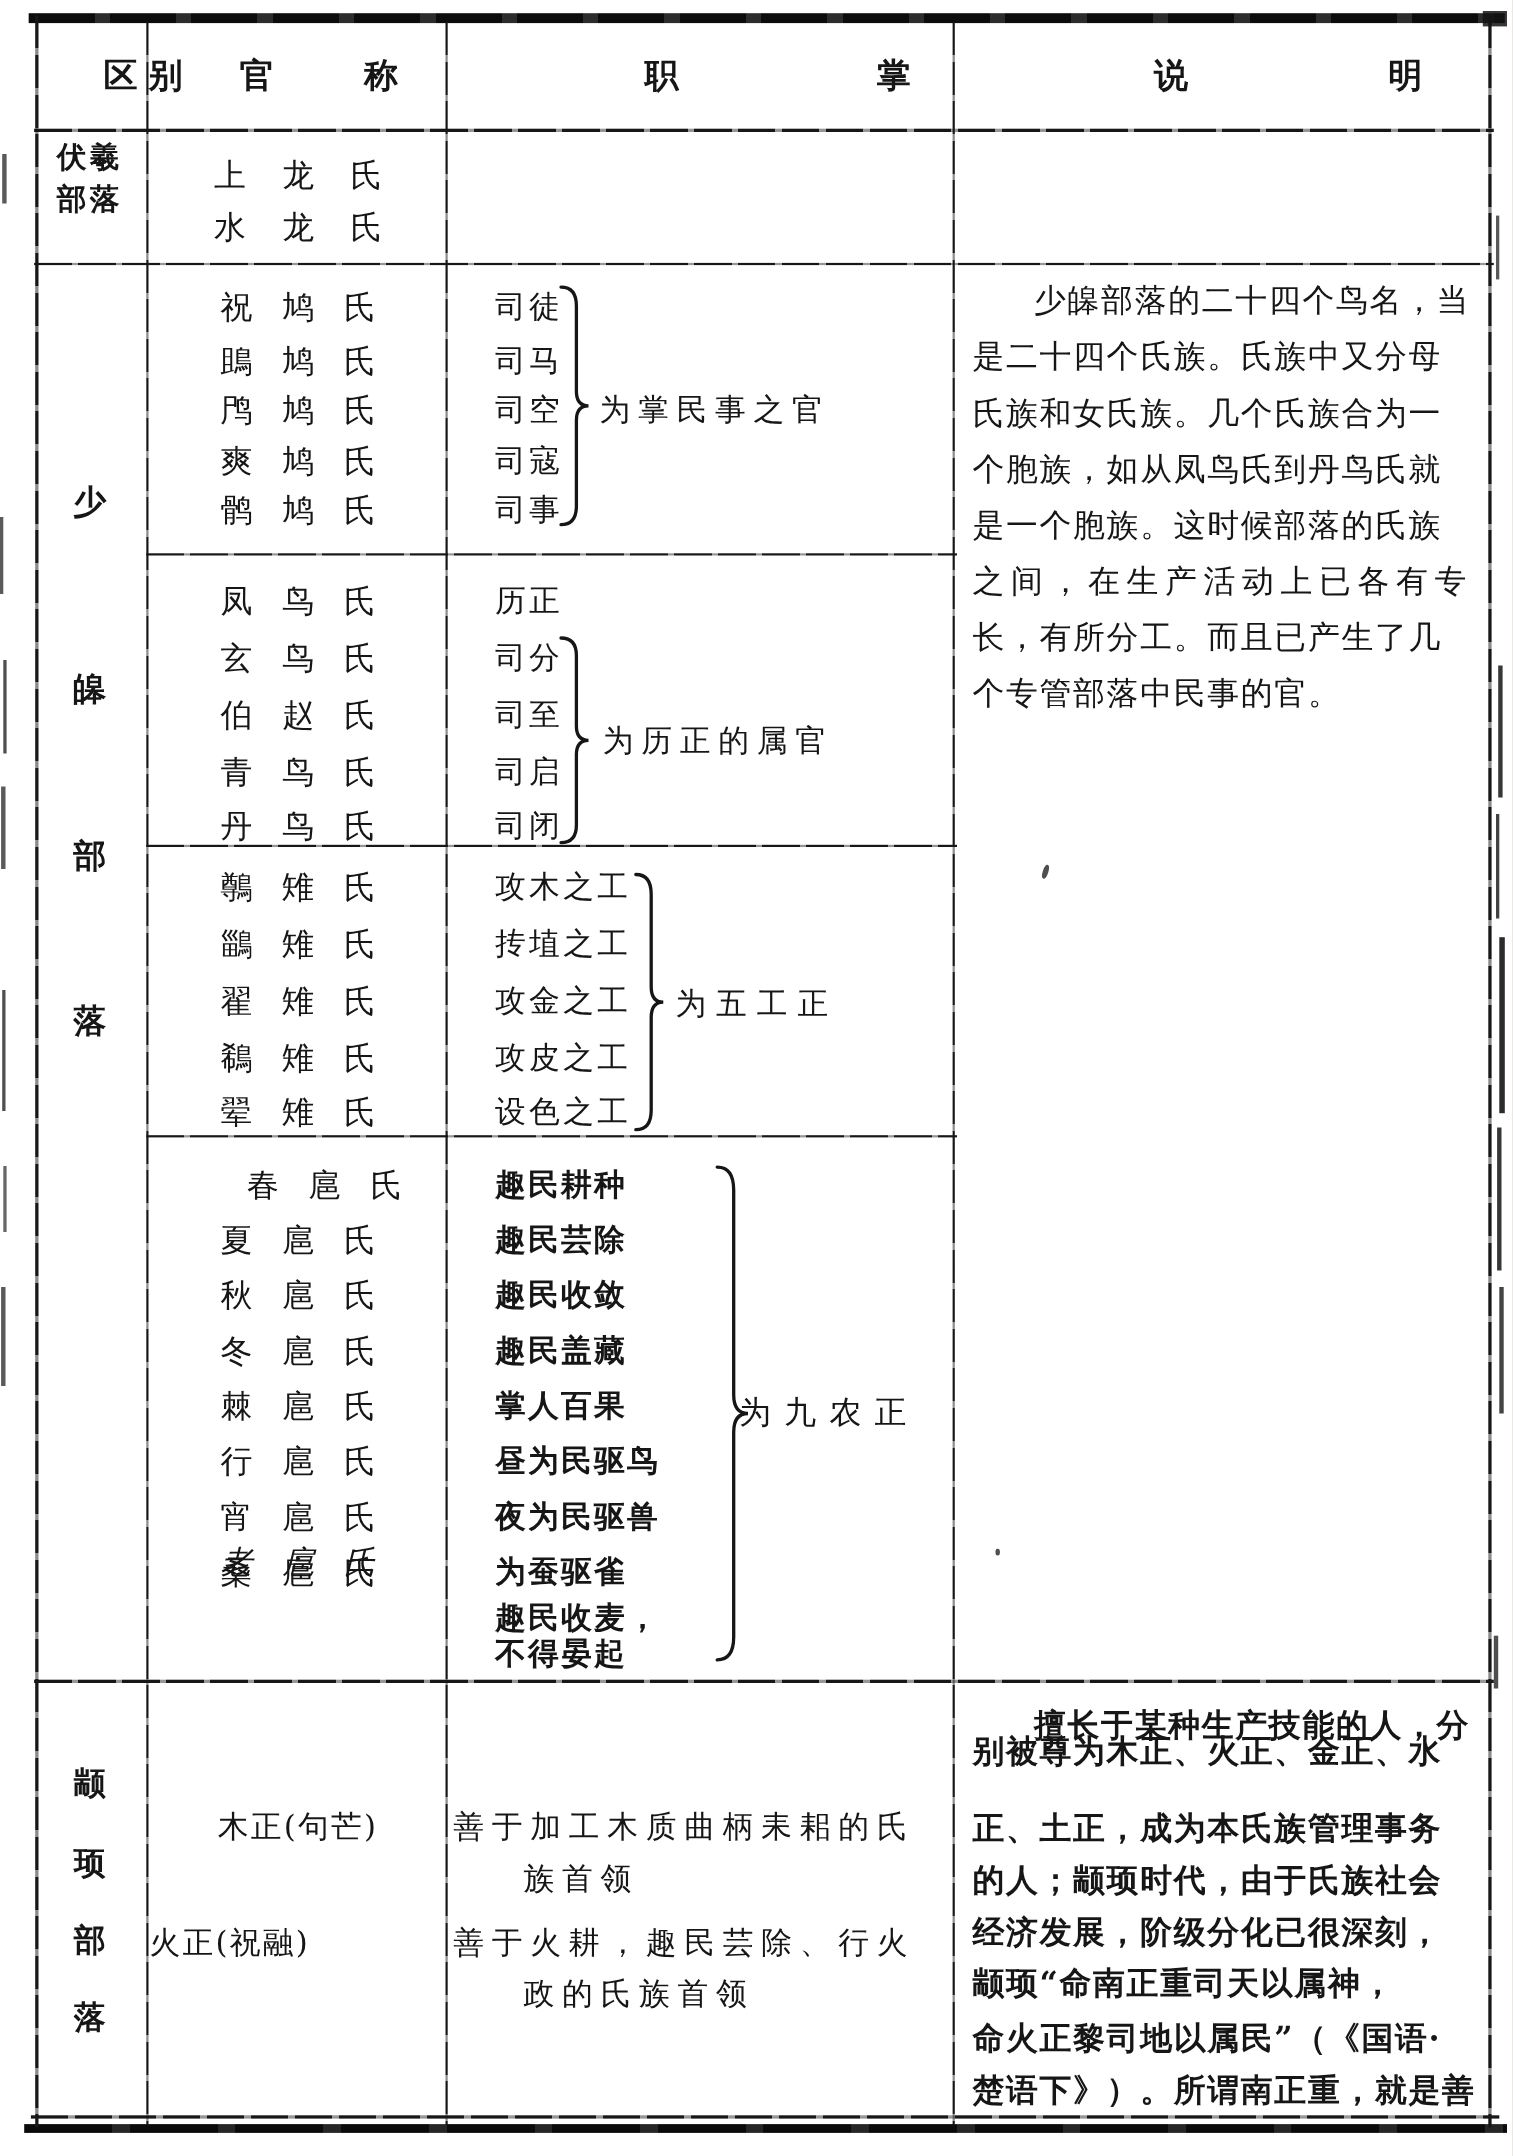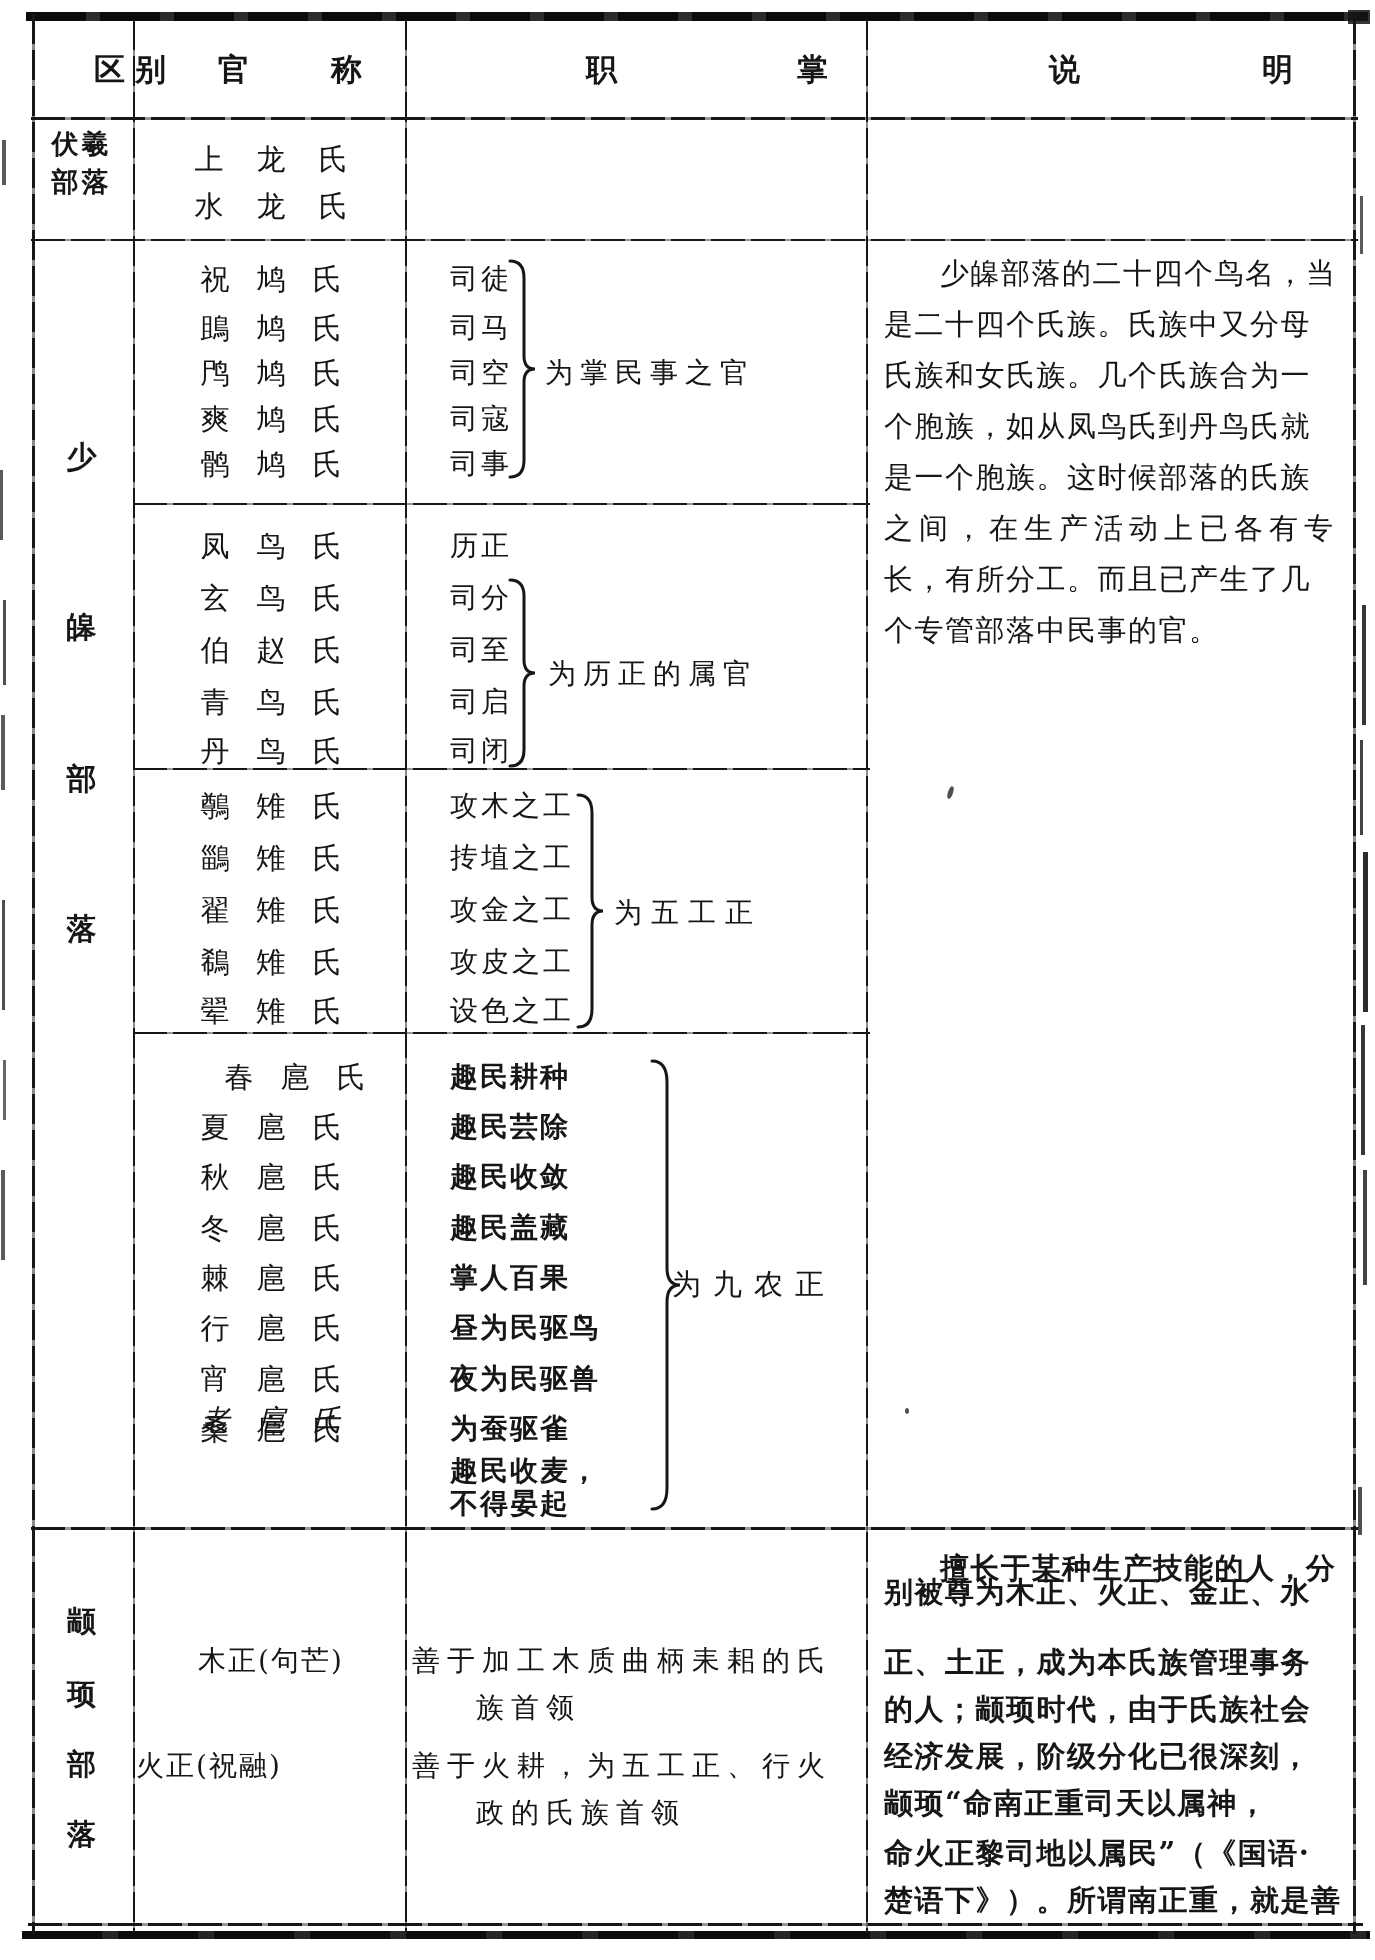--- a/index.html
+++ b/index.html
@@ -149,21 +149,21 @@
   <div class="t regionv" style="top:1605px;font-size:29px;">颛</div>
   <div class="t regionv" style="top:1678px;font-size:29px;">顼</div>
   <div class="t regionv" style="top:1748px;font-size:29px;">部</div>
   <div class="t regionv" style="top:1818px;font-size:29px;">落</div>
 
   <div class="t" style="left:136px;top:1645px;width:270px;text-align:center;font-size:28px;letter-spacing:2px;">木正(句芒)</div>
   <div class="t" style="left:136px;top:1750px;width:278px;text-align:left;font-size:28px;letter-spacing:2px;">火正(祝融)</div>
 
   <div class="t" style="left:412px;top:1645px;font-size:28px;letter-spacing:7px;">善于加工木质曲柄耒耜的氏</div>
   <div class="t" style="left:476px;top:1692px;font-size:28px;letter-spacing:7px;">族首领</div>
-  <div class="t" style="left:412px;top:1750px;font-size:28px;letter-spacing:7px;">善于火耕，为五工正、行火</div>
+  <div class="t" style="left:412px;top:1750px;font-size:28px;letter-spacing:7px;">善于火耕，趣民芸除、行火</div>
   <div class="t" style="left:476px;top:1797px;font-size:28px;letter-spacing:7px;">政的氏族首领</div>
 
   <div class="t note note-b" style="top:1552px;left:940px;">擅长于某种生产技能的人，分</div>
   <div class="t note note-b" style="top:1576px;">别被尊为木正、火正、金正、水</div>
   <div class="t note note-b" style="top:1646px;text-align:right;">正、土正，成为本氏族管理事务</div>
   <div class="t note note-b" style="top:1693px;">的人；颛顼时代，由于氏族社会</div>
   <div class="t note note-b" style="top:1740px;">经济发展，阶级分化已很深刻，</div>
   <div class="t note note-b" style="top:1787px;">颛顼“命南正重司天以属神，</div>
   <div class="t note note-b" style="top:1837px;">命火正黎司地以属民”（《国语·</div>
   <div class="t note note-b" style="top:1884px;">楚语下》）。所谓南正重，就是善</div>

